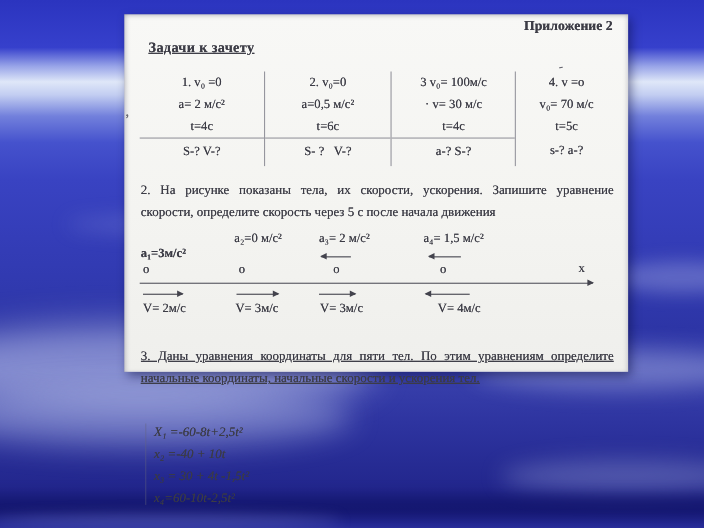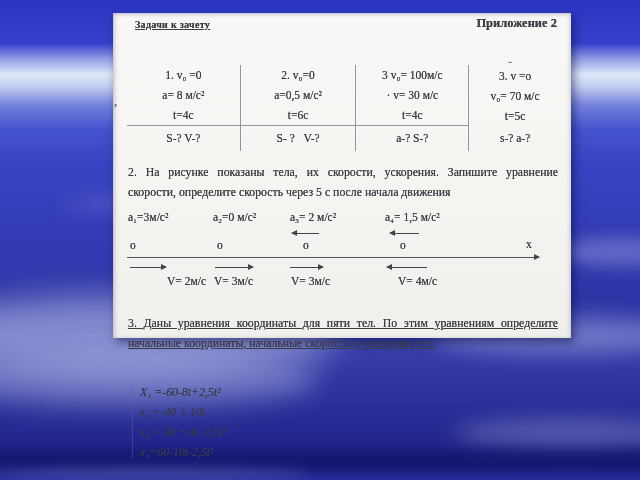--- a/index.html
+++ b/index.html
@@ -26,25 +26,25 @@
     position:absolute; left:113px; top:13px; width:458px; height:325px;
     background:linear-gradient(180deg,#f8f8f6 0%,#f4f4f1 55%,#efefec 100%);
     box-shadow:3px 4px 9px rgba(8,10,60,.5),
       inset 3px 0 5px -2px rgba(90,90,115,.35),
       inset 0 3px 5px -2px rgba(90,90,115,.30),
       inset -3px 0 5px -2px rgba(120,120,140,.25);
     color:#3c3c46;
     text-shadow:0 0 .5px rgba(55,55,65,.85);
   }
   .hdr { position:absolute; top:3px; right:14px; font-weight:bold; font-size:12.5px; }
-  .title { position:absolute; left:22px; top:6px; font-weight:bold; font-size:10px;
+  .title { position:absolute; left:22px; top:22px; font-weight:bold; font-size:13px;
            text-decoration:underline; letter-spacing:.3px; }
 
   .ptable { position:absolute; left:14px; top:52px; width:434px; height:86px; display:flex; font-size:11.5px; }
-  .pcol { display:flex; flex-direction:column;justify-content:flex-end; }
+  .pcol { display:flex; flex-direction:column; }
   .c1 { width:113px; } .c2 { width:115px; } .c3 { width:112px; } .c4 { width:92px; }
   .pcol + .pcol { border-left:1px solid #96969e; }
   .pbody { height:60px; text-align:center; }
   .tline { line-height:20px; height:20px; }
   .pans { height:25px; line-height:24px; text-align:center; }
   .hasline .pans { border-top:1px solid #96969e; }
 
   .para { position:absolute; left:15px; width:430px; font-size:11.8px; line-height:20px; }
   .p2 { top:149px; }
   .p3 { top:300px;text-decoration:underline; }
@@ -84,21 +84,21 @@
     <div class="hdr">Приложение 2</div>
     <div class="title">Задачи к зачету</div>
 
     <span class="artifact a-dash">-</span>
     <span class="artifact a-comma">,</span>
 
     <div class="ptable">
       <div class="pcol c1 hasline">
         <div class="pbody">
           <div class="tline">1.  v₀ =0</div>
-          <div class="tline">a= 8 м/с²</div>
+          <div class="tline">a= 2 м/с²</div>
           <div class="tline">t=4с</div>
         </div>
         <div class="pans">S-? V-?</div>
       </div>
       <div class="pcol c2 hasline">
         <div class="pbody">
           <div class="tline">2.  v₀=0</div>
           <div class="tline">a=0,5 м/с²</div>
           <div class="tline">t=6с</div>
         </div>
@@ -107,56 +107,56 @@
       <div class="pcol c3 hasline">
         <div class="pbody">
           <div class="tline">3 v₀= 100м/с</div>
           <div class="tline">· v= 30 м/с</div>
           <div class="tline">t=4с</div>
         </div>
         <div class="pans">a-? S-?</div>
       </div>
       <div class="pcol c4">
         <div class="pbody">
-          <div class="tline">3. v =o</div>
+          <div class="tline">4. v =o</div>
           <div class="tline">v₀= 70 м/с</div>
           <div class="tline">t=5с</div>
         </div>
         <div class="pans">s-? a-?</div>
       </div>
     </div>
 
     <div class="para p2">
       <div class="jl">2. На рисунке показаны тела, их скорости, ускорения. Запишите уравнение</div>
       <div>скорости, определите скорость через 5 с после начала движения</div>
     </div>
 
     <div class="diagram">
-      <span style="left:15px; top:2px;">a₁=3м/с²</span>
+      <span style="left:15px; top:16px;font-weight:bold;">a₁=3м/с²</span>
       <span style="left:100px; top:2px;">a₂=0 м/с²</span>
       <span style="left:177px; top:2px;">a₃= 2 м/с²</span>
       <span style="left:272px; top:2px;">a₄= 1,5 м/с²</span>
 
       <div class="arr l" style="left:179px; top:24px; width:27px;"></div>
       <div class="arr l" style="left:277px; top:24px; width:29px;"></div>
 
       <span style="left:17px; top:30px;">о</span>
       <span style="left:104px; top:30px;">о</span>
       <span style="left:190px; top:30px;">о</span>
       <span style="left:287px; top:30px;">о</span>
       <span style="left:413px; top:29px;">х</span>
 
       <div class="arr r axis" style="left:14px; top:48px; width:412px;"></div>
 
       <div class="arr r" style="left:17px;  top:58px; width:36px;"></div>
       <div class="arr r" style="left:102px; top:58px; width:38px;"></div>
       <div class="arr r" style="left:177px; top:58px; width:33px;"></div>
       <div class="arr l" style="left:274px; top:58px; width:40px;"></div>
 
-      <span style="left:17px; top:66px;margin-left:37px;">V= 2м/с</span>
+      <span style="left:17px; top:66px;">V= 2м/с</span>
       <span style="left:101px; top:66px;">V= 3м/с</span>
       <span style="left:178px; top:66px;">V= 3м/с</span>
       <span style="left:285px; top:66px;">V= 4м/с</span>
     </div>
 
     <div class="para p3">
       <div class="jl">3. Даны уравнения координаты для пяти тел. По этим уравнениям определите</div>
       <div>начальные координаты, начальные скорости и ускорения тел.</div>
     </div>
 

